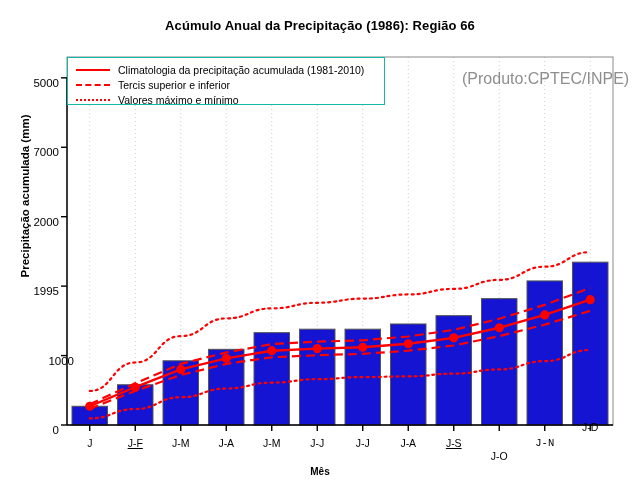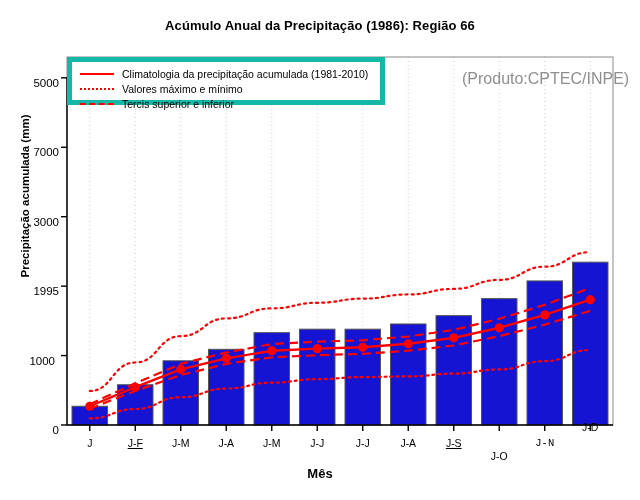--- a/index.html
+++ b/index.html
@@ -42,21 +42,21 @@
     color: #000;
     transform: rotate(-90deg);
     transform-origin: center center;
   }
   .x-axis-title {
     position: absolute;
     left: 0;
     top: 466px;
     width: 640px;
     text-align: center;
-    font-size: 13px;
+    font-size: 10px;
     font-weight: bold;
     color: #000;
   }
   .ytick-label {
     position: absolute;
     right: 0;
     width: 46px;
     text-align: right;
     font-size: 11.5px;
     color: #000;
@@ -71,21 +71,21 @@
   }
   .producer-note {
     position: absolute;
     font-size: 16px;
     color: #8e8e8e;
     white-space: nowrap;
   }
   .legend-box {
     position: absolute;
     background: #ffffff;
-    border: 5px solid #14b8a6;
+    border: 1px solid #14b8a6;
     box-sizing: border-box;
   }
   .legend-row {
     display: flex;
     align-items: center;
     height: 15px;
   }
   .legend-key {
     width: 34px;
     height: 14px;
@@ -190,23 +190,23 @@
       <line x1="362.75" y1="425" x2="362.75" y2="431" stroke="#000" stroke-width="1.4"></line>
       <line x1="408.25" y1="425" x2="408.25" y2="431" stroke="#000" stroke-width="1.4"></line>
       <line x1="453.75" y1="425" x2="453.75" y2="431" stroke="#000" stroke-width="1.4"></line>
       <line x1="499.25" y1="425" x2="499.25" y2="431" stroke="#000" stroke-width="1.4"></line>
       <line x1="544.75" y1="425" x2="544.75" y2="431" stroke="#000" stroke-width="1.4"></line>
       <line x1="590.25" y1="425" x2="590.25" y2="431" stroke="#000" stroke-width="1.4"></line>
     </svg>
 
   <div id="ytick-layer">
       <div class="ytick-label" style="top: 417px; left: 13px;">0</div>
-      <div class="ytick-label" style="top: 347.566px; left: 9px;">1000</div>
+      <div class="ytick-label" style="top: 347.566px; left: 28px;">1000</div>
       <div class="ytick-label" style="top: 278.132px; left: 13px;">1995</div>
-      <div class="ytick-label" style="top: 208.698px; left: 13px;">3000</div>
+      <div class="ytick-label" style="top: 208.698px; left: 13px;">2000</div>
       <div class="ytick-label" style="top: 139.264px; left: 13px;">7000</div>
       <div class="ytick-label" style="top: 69.8302px; left: 13px;">5000</div>
     </div>
   <div id="xtick-layer">
       <div class="xtick-label" style="left: 66.75px; top: 437px;">J</div>
       <div class="xtick-label" style="left: 112.25px; top: 437px; text-decoration: underline;">J-F</div>
       <div class="xtick-label" style="left: 157.75px; top: 437px;">J-M</div>
       <div class="xtick-label" style="left: 203.25px; top: 437px;">J-A</div>
       <div class="xtick-label" style="left: 248.75px; top: 437px;">J-M</div>
       <div class="xtick-label" style="left: 294.25px; top: 437px;">J-J</div>
@@ -219,22 +219,22 @@
     </div>
 
   <div class="producer-note" id="producer-note" style="left: 462px; top: 70px;">(Produto:CPTEC/INPE)</div>
 
   <div class="legend-box" id="legend-box" style="left: 67px; top: 57px; width: 318px; height: 48px; padding-top: 4px;">
       <div class="legend-row">
         <span class="legend-key lk-solid"></span>
         <span class="legend-label">Climatologia da precipitação acumulada (1981-2010)</span>
       </div>
       <div class="legend-row">
+        <span class="legend-key lk-dashed"></span>
+        <span class="legend-label">Tercis superior e inferior</span>
+      </div>
+      <div class="legend-row">
         <span class="legend-key lk-dotted"></span>
         <span class="legend-label">Valores máximo e mínimo</span>
       </div>
-      <div class="legend-row">
-        <span class="legend-key lk-dashed"></span>
-        <span class="legend-label">Tercis superior e inferior</span>
-      </div>
     </div>
 
 </div>
 
 </body></html>

